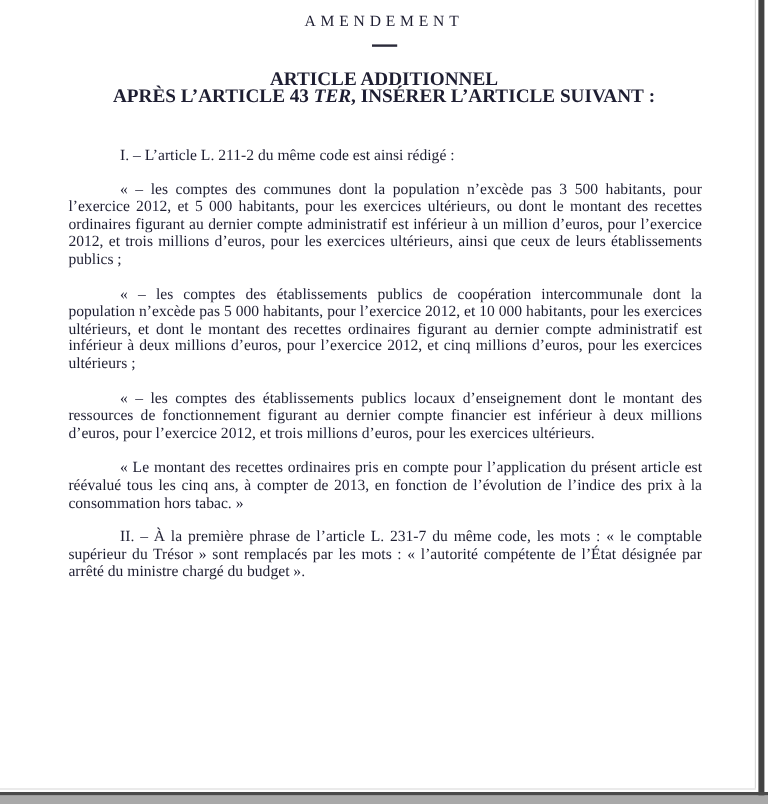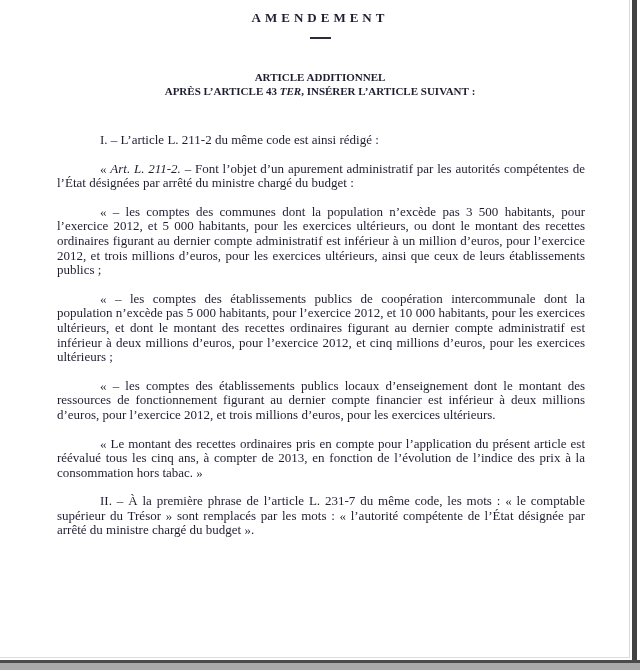--- a/index.html
+++ b/index.html
@@ -18,42 +18,42 @@
   .page {
     position: absolute;
     top: 0; left: 0;
     width: 640px;
     height: 660px;
     background: #ffffff;
   }
   .doc-title {
     padding-top: 10px;
     text-align: center;
-    font-weight: bold;
+    font-weight: normal;
     font-size: 13px;
     letter-spacing: 4px;
     line-height: 15px;
   }
   .presented {
     margin-top: 13px;
     text-align: center;
     font-size: 12.5px;
     line-height: 14px;
   }
   .rule {
     width: 21px;
     height: 2px;
     background: #2b2b3a;
     margin: 12px auto 0 auto;
   }
   .headings {
-    margin-top: 32px;
+    margin-top: 21px;
     text-align: center;
     font-weight: bold;
-    font-size: 11px;
+    font-size: 16px;
     line-height: 13.5px;
   }
   .body-block {
     margin: 35px 55px 0 57px;
     width: 528px;
     font-size: 13px;
     line-height: 14.6px;
     text-align: justify;
   }
   .body-block p {
@@ -104,21 +104,20 @@
   <div class="rule"></div>
 
   <div class="headings">
     <div>ARTICLE ADDITIONNEL</div>
     <div><span>APRÈS L’ARTICLE 43 </span><span class="it">TER</span><span>, INSÉRER L’ARTICLE SUIVANT&nbsp;:</span></div>
   </div>
 
   <div class="body-block">
     <p><span></span><span class="it"></span><span>I. – L’article L. 211-2 du même code est ainsi rédigé&nbsp;:</span></p>
 
-    <p><span>«&nbsp;</span><span class="it">Art. L. 211-2.</span><span>&nbsp;– Font l’objet d’un apurement administratif par les autorités compétentes de l’État désignées par arrêté du ministre chargé du budget&nbsp;:</span></p>
 
     <p><span></span><span class="it"></span><span>«&nbsp;– les comptes des communes dont la population n’excède pas 3&nbsp;500 habitants, pour l’exercice 2012, et 5&nbsp;000 habitants, pour les exercices ultérieurs, ou dont le montant des recettes ordinaires figurant au dernier compte administratif est inférieur à un million d’euros, pour l’exercice 2012, et trois millions d’euros, pour les exercices ultérieurs, ainsi que ceux de leurs établissements publics&nbsp;;</span></p>
 
     <p><span></span><span class="it"></span><span>«&nbsp;– les comptes des établissements publics de coopération intercommunale dont la population n’excède pas 5&nbsp;000 habitants, pour l’exercice 2012, et 10&nbsp;000 habitants, pour les exercices ultérieurs, et dont le montant des recettes ordinaires figurant au dernier compte administratif est inférieur à deux millions d’euros, pour l’exercice 2012, et cinq millions d’euros, pour les exercices ultérieurs&nbsp;;</span></p>
 
 
     <p><span></span><span class="it"></span><span>«&nbsp;– les comptes des établissements publics locaux d’enseignement dont le montant des ressources de fonctionnement figurant au dernier compte financier est inférieur à deux millions d’euros, pour l’exercice 2012, et trois millions d’euros, pour les exercices ultérieurs.</span></p>
 
     <p><span></span><span class="it"></span><span>«&nbsp;Le montant des recettes ordinaires pris en compte pour l’application du présent article est réévalué tous les cinq ans, à compter de 2013, en fonction de l’évolution de l’indice des prix à la consommation hors tabac.&nbsp;»</span></p>
 

